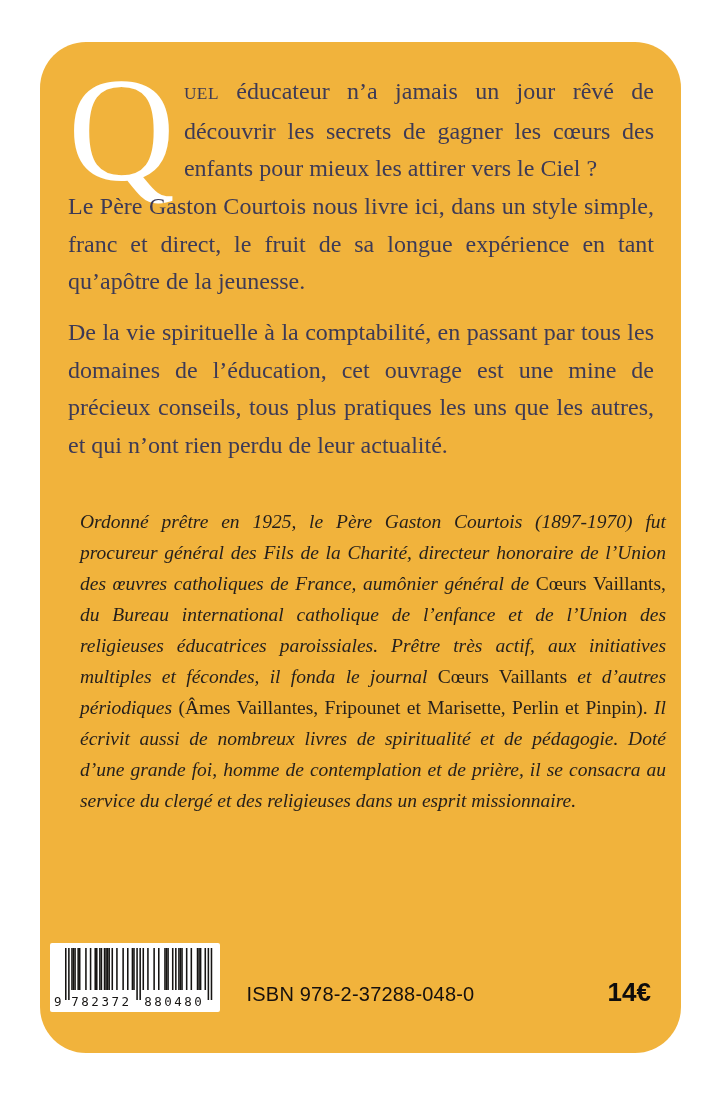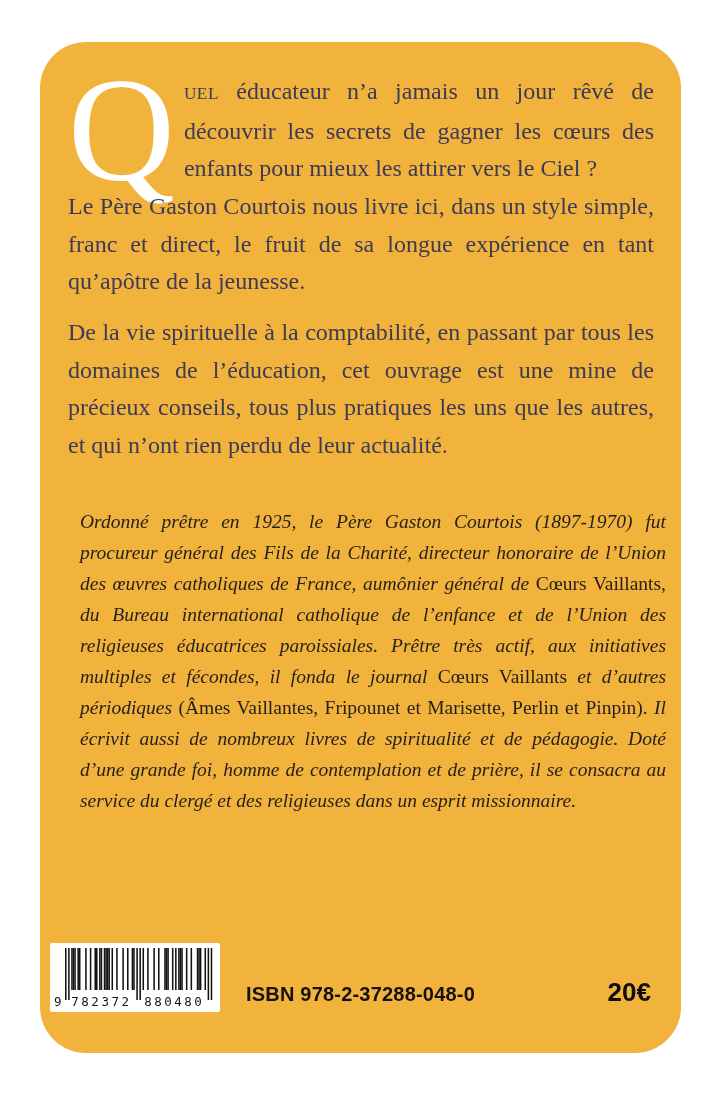--- a/index.html
+++ b/index.html
@@ -54,21 +54,21 @@
     position: absolute; left: 10px; bottom: 41px;
     width: 170px; height: 69px;
     background: #ffffff;
     border-radius: 2px;
   }
   .barcode-box svg { display: block; margin: 1px auto 0 auto; }
   .isbn {
     position: absolute; left: 50%; transform: translateX(-50%);
     bottom: 47px;
     font-family: "Liberation Sans", sans-serif;
-    font-weight: 700; font-size: 20px;
+    font-weight: 400; font-size: 20px;
     color: #16100e; letter-spacing: 0.2px;
     white-space: nowrap;
   }
   .price {
     position: absolute; right: 30px; bottom: 45px;
     font-family: "Liberation Sans", sans-serif;
     font-weight: 700; font-size: 26px;
     color: #0f0d0c;
   }
 </style>
@@ -135,15 +135,15 @@
           <rect x="158.70" y="4" width="1.55" height="52"></rect>
           <text x="2" y="62" font-family="DejaVu Sans Mono, monospace" font-size="12.5">9</text>
           <text x="49.4" y="62" text-anchor="middle" letter-spacing="2.5" font-family="DejaVu Sans Mono, monospace" font-size="12.5">782372</text>
           <text x="122.3" y="62" text-anchor="middle" letter-spacing="2.5" font-family="DejaVu Sans Mono, monospace" font-size="12.5">880480</text>
         </svg>
       </div>
   </div>
 
   <div class="isbn">ISBN 978-2-37288-048-0</div>
 
-  <div class="price">20€</div>
+  <div class="price">14€</div>
 
 </div>
 
 </body></html>

